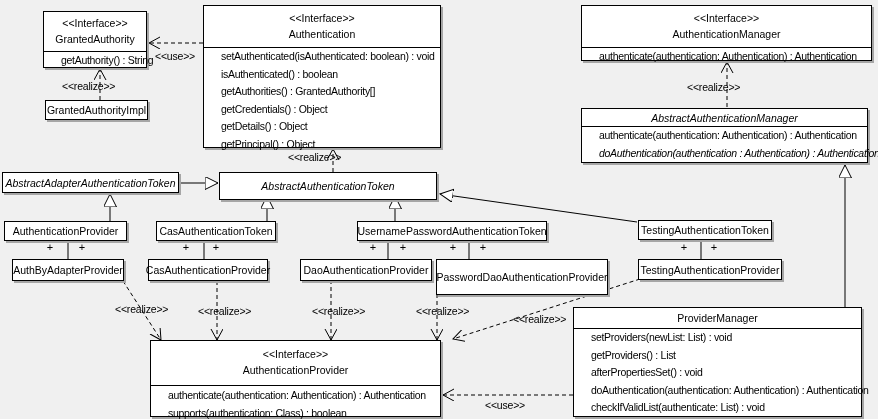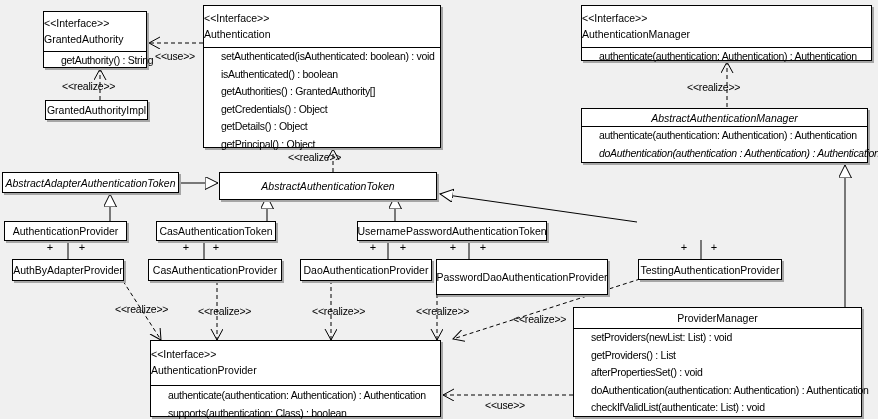--- a/index.html
+++ b/index.html
@@ -7,21 +7,21 @@
     position:relative; width:878px; height:419px;
     background:#f0f0f0; overflow:hidden;
     font-family:"Liberation Sans", sans-serif; color:#000;
   }
   #edges { position:absolute; left:0; top:0; }
   .box {
     position:absolute; box-sizing:border-box;
     background:#fff; border:1px solid #000;
     box-shadow:2px 2px 0 #a6a6a6;
   }
-  .hdr { }
+  .hdr { text-align:center; }
   .stereo, .cname { display:block; font-size:10.5px; line-height:16px; white-space:nowrap; }
   .nameonly { display:flex; align-items:center; justify-content:center; }
   .nameonly .cname { line-height:normal; }
   .abstract-name { font-style:italic; }
   .methods { border-top:1px solid #000; }
   .mrow {
     font-size:10.5px; letter-spacing:-0.3px; white-space:nowrap;
     padding-left:17px; height:17.5px; line-height:17.5px; overflow:visible;
   }
   .mrow.it { font-style:italic; }
@@ -134,26 +134,29 @@
   </div>
 
   <div class="box nameonly" style="left:156px;top:221px;width:120px;height:20px">
     <span class="cname">CasAuthenticationToken</span>
   </div>
 
   <div class="box nameonly" style="left:357px;top:221px;width:190px;height:20px">
     <span class="cname">UsernamePasswordAuthenticationToken</span>
   </div>
 
+  <div class="box nameonly" style="left:638px;top:220px;width:134px;height:20px">
+    <span class="cname">TestingAuthenticationToken</span>
+  </div>
 
   <div class="box nameonly" style="left:12px;top:259px;width:112px;height:22px">
     <span class="cname">AuthByAdapterProvider</span>
   </div>
 
-  <div class="box nameonly" style="left:148px;top:259px;width:134px;height:22px">
+  <div class="box nameonly" style="left:148px;top:259px;width:120px;height:22px">
     <span class="cname">CasAuthenticationProvider</span>
   </div>
 
   <div class="box nameonly" style="left:300px;top:259px;width:132px;height:22px">
     <span class="cname">DaoAuthenticationProvider</span>
   </div>
 
   <div class="box nameonly" style="left:436px;top:259px;width:172px;height:36px">
     <span class="cname">PasswordDaoAuthenticationProvider</span>
   </div>

